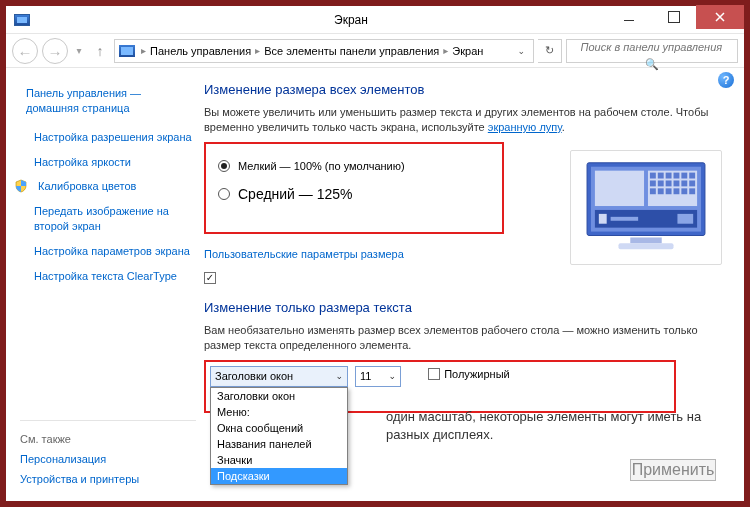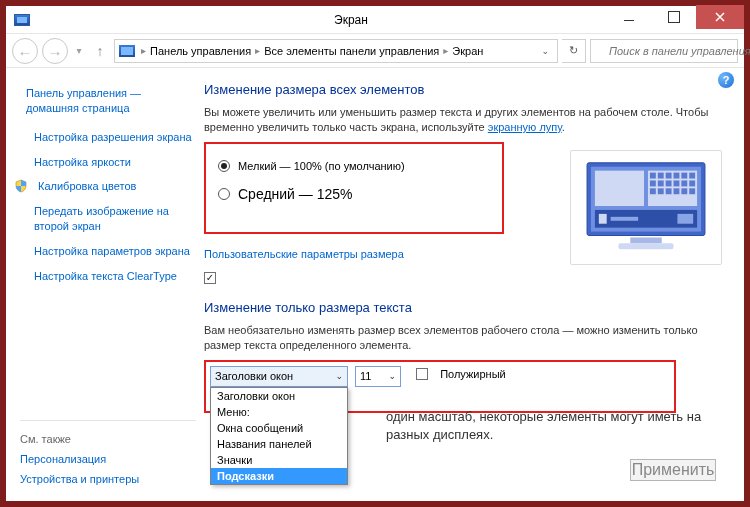--- a/index.html
+++ b/index.html
@@ -65,23 +65,23 @@
     background:#fff;
   }
   .breadcrumb .bc-icon{width:16px;height:12px;background:linear-gradient(#3a7bd5,#1e4e9c);margin-right:2px;position:relative;}
   .breadcrumb .bc-icon::after{content:"";position:absolute;inset:2px;background:#7ab9ff;}
   .breadcrumb .sep{color:#888;font-size:10px;padding:0 2px;}
   .breadcrumb .crumb{font-size:11px;}
   .bc-tail{margin-left:auto;display:flex;align-items:center;gap:6px;padding-right:4px;}
   .bc-tail .dd{font-size:9px;color:#555;}
   .refresh-btn{width:24px;height:24px;border:1px solid #d0d0d0;border-left:none;display:flex;align-items:center;justify-content:center;color:#555;}
   .searchbox {
-    width:148px; height:24px; border:1px solid #d0d0d0;
+    width:172px; height:24px; border:1px solid #d0d0d0;
     display:flex; align-items:center; padding:0 16px; gap:4px;
-    color:#999; font-style:italic;
+    color:#999; font-style:italic;flex-direction:column;
   }
   .searchbox input{border:none;outline:none;flex:1;font-size:11px;color:#999;font-style:italic;background:transparent;}
   .searchbox .sicon{color:#888;font-style:normal;}
   
   .body {
     flex:1; display:flex; overflow:hidden;
   }
   .sidebar {
     width:198px; padding:18px 8px 8px 20px;
     font-size:11px;
@@ -145,21 +145,21 @@
     padding:0 4px; font-size:11px;
   }
   .combo .arrow{font-size:9px;color:#333;margin-left:6px;}
   .dd-list{
     position:absolute; left:4px; top:25px;
     width:138px; background:#fff; border:1px solid #808080;
     box-shadow:2px 2px 4px rgba(0,0,0,0.25);
     font-size:11px;
   }
   .dd-item{padding:2px 6px;}
-  .dd-item.sel{background:#3399ff;color:#fff;font-weight:bold;}
+  .dd-item.sel{background:#3399ff;color:#fff;}
   .behind-text{
     font-size:13px; color:#333; position:absolute;
     left:180px; top:46px; line-height:1.4; width:320px;
   }
   .apply-btn{
     position:absolute; right:28px; bottom:20px;
     width:86px; height:22px;
     border:1px solid #b5b5b5; background:#f3f3f3;
     color:#888; font-size:16px;
     display:flex;align-items:center;justify-content:center;
@@ -318,21 +318,21 @@
 
       <div class="redbox2">
         <span class="combo" style="width:138px;background:#e9f1fb;">
           <span>Заголовки окон</span>
           <span class="arrow">⌄</span>
         </span>
         <span class="combo" style="width:46px;margin-left:4px;">
           <span>11</span>
           <span class="arrow">⌄</span>
         </span>
-        <span style="display:inline-flex;align-items:center;gap:12px;margin-left:12px;">
+        <span style="display:inline-flex;align-items:center;gap:4px;margin-left:24px;">
           <span class="checkbox" style=""></span>
           <span>Полужирный</span>
         </span>
 
         
         <div class="dd-list">
           <div class="dd-item">Заголовки окон</div>
           <div class="dd-item">Меню:</div>
           <div class="dd-item">Окна сообщений</div>
           <div class="dd-item">Названия панелей</div>

